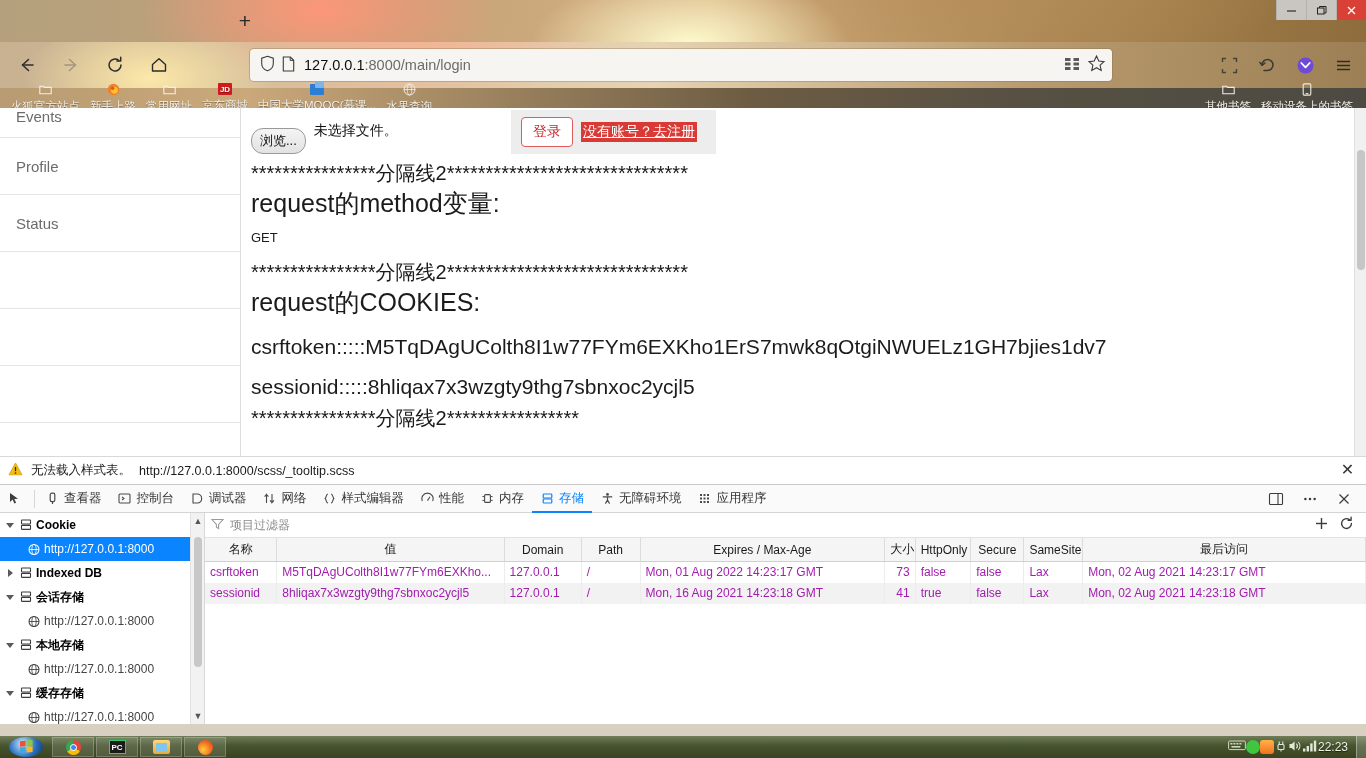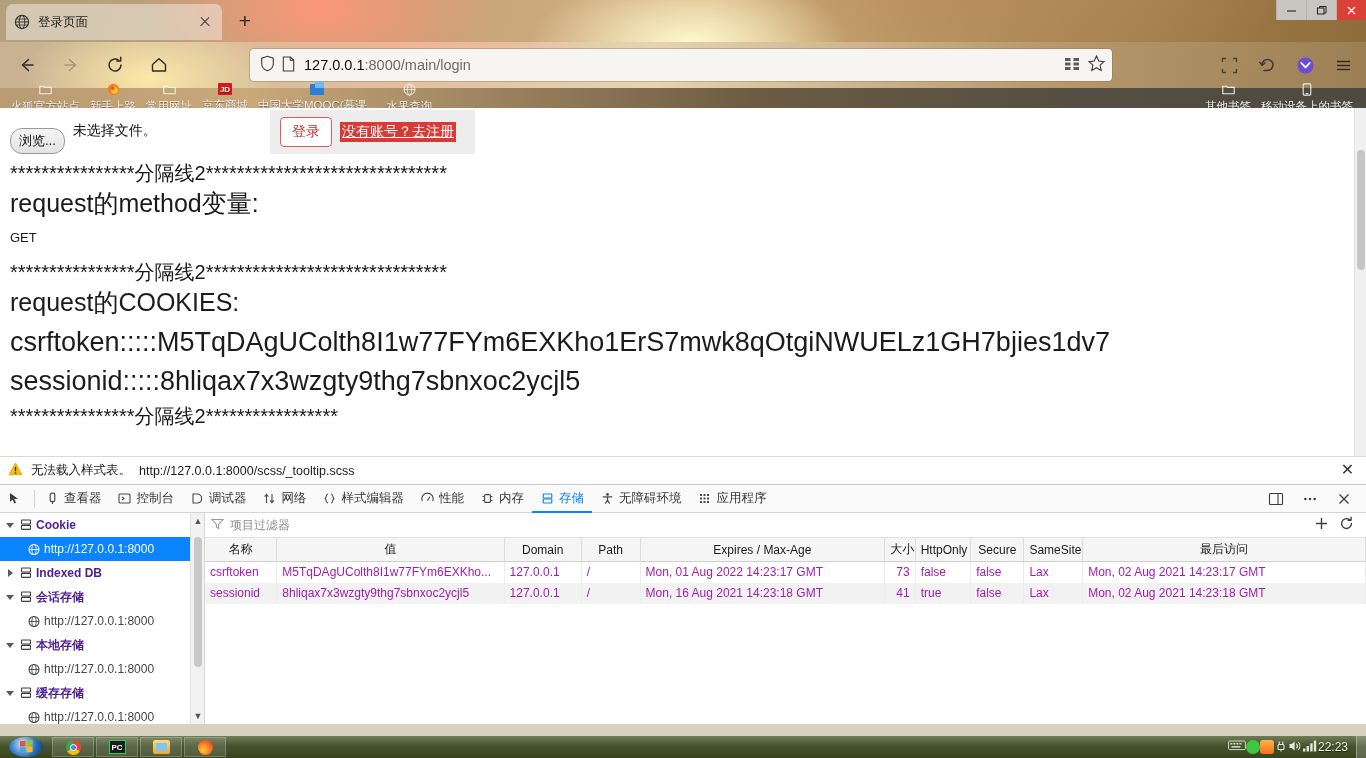--- a/index.html
+++ b/index.html
@@ -135,21 +135,21 @@
   }
   .stars {
     font-size: 20px; color: #1a1a1a; letter-spacing: 0px; white-space: nowrap;
     margin-top: 14px; font-family: "Liberation Sans", sans-serif;
   }
   .h-line {
     font-size: 25px; color: #1b1b1b; white-space: nowrap;
   }
   .sm-line { font-size: 13px; color: #1b1b1b; margin-top: 10px; }
   .cookie-line {
-    font-size: 27px; color: #1b1b1b; margin-top: 8px; white-space: nowrap;
+    font-size: 21px; color: #1b1b1b; margin-top: 16px; white-space: nowrap;
   }
   .clipped { overflow: hidden; }
   .page-scrollbar {
     position: absolute; right: 0; top: 0; width: 12px; height: 100%;
     background: #f0f0f0; border-left: 1px solid #e0e0e0;
   }
   .page-scrollbar .thumb {
     position: absolute; left: 2px; top: 42px; width: 8px; height: 120px;
     background: #c6c6c6; border-radius: 4px;
   }
@@ -184,21 +184,21 @@
   .dt-tab.active { color: #0b84ff; box-shadow: inset 0 -2px 0 #0b84ff; }
   .dt-tab .ti { display: inline-flex; width: 14px; height: 14px; align-items: center; justify-content: center; }
   .dt-toolbar-right { margin-left: auto; display: flex; align-items: center; gap: 2px; padding-right: 6px; }
   .dt-body { flex: 1 1 auto; display: flex; min-height: 0; }
 
   .storage-tree {
     width: 205px; flex: 0 0 205px; border-right: 1px solid #d8d8d8; overflow: hidden;
     position: relative; font-size: 12px;
   }
   .tree-row { display: flex; align-items: center; height: 24px; padding-left: 4px; gap: 4px; white-space: nowrap; }
-  .tree-row.group { font-weight: bold; color: #4c1d95; }
+  .tree-row.group { font-weight: bold; color: #000000; }
   .tree-row.child { padding-left: 28px; color: #444; }
   .tree-row.selected { background: #0a84ff; color: #fff; }
   .tw { width: 12px; height: 12px; display: inline-flex; align-items: center; justify-content: center; }
   .caret-d { width: 0; height: 0; border-left: 4.5px solid transparent; border-right: 4.5px solid transparent; border-top: 5px solid #5a5a5a; }
   .caret-r { width: 0; height: 0; border-top: 4.5px solid transparent; border-bottom: 4.5px solid transparent; border-left: 5px solid #5a5a5a; }
   .tree-scroll {
     position: absolute; right: 0; top: 0; width: 14px; height: 100%; background: #f2f2f2;
     border-left: 1px solid #e2e2e2;
   }
   .tree-scroll .tthumb { position: absolute; left: 3px; top: 24px; width: 8px; height: 130px; background: #c8c8c8; border-radius: 4px; }
@@ -256,33 +256,20 @@
   .folder-ic:after { content:""; position:absolute; left:3px; top:3px; width:11px; height:8px; background:#7ec6ef; border-radius:1px; }
   .wechat-ic { width: 14px; height: 14px; border-radius: 50%; background: #3fc53f; }
   .sg-ic { width: 14px; height: 14px; border-radius: 3px; background: linear-gradient(#ffb347,#f4701f); }
 </style>
 </head>
 <body>
 
 <div class="browser">
 
   <div class="titlebar">
-    <div class="tab">
-      <span class="globe">
-        <svg width="16" height="16" viewBox="0 0 16 16">
-            <circle cx="8" cy="8" r="6.6" fill="none" stroke="#333" stroke-width="1.2"></circle>
-            <ellipse cx="8" cy="8" rx="2.8" ry="6.6" fill="none" stroke="#333" stroke-width="1"></ellipse>
-            <line x1="1.5" y1="8" x2="14.5" y2="8" stroke="#333" stroke-width="1"></line>
-            <line x1="2.4" y1="5" x2="13.6" y2="5" stroke="#333" stroke-width=".8"></line>
-            <line x1="2.4" y1="11" x2="13.6" y2="11" stroke="#333" stroke-width=".8"></line>
-          </svg>
-      </span>
-      <span class="tab-title">登录页面</span>
-      <span class="tab-close"></span>
-    </div>
     <div class="newtab">+</div>
     <div class="wbtns">
       <div class="wbtn">
         <svg width="11" height="11" viewBox="0 0 11 11">
             <line x1="1" y1="6" x2="10" y2="6" stroke="#222" stroke-width="1.1"></line>
           </svg>
       </div>
       <div class="wbtn">
         <svg width="11" height="11" viewBox="0 0 11 11">
             <rect x="1.5" y="3" width="6.5" height="6" fill="none" stroke="#222" stroke-width="1"></rect>
@@ -447,20 +434,34 @@
               <rect x="1.2" y=".9" width="7.6" height="11.2" rx="1.2" fill="none" stroke="#efece6" stroke-width="1.1"></rect>
               <line x1="3.6" y1="10.6" x2="6.4" y2="10.6" stroke="#efece6" stroke-width="1"></line>
             </svg>
         </span>
         <span>移动设备上的书签</span>
       </div>
     </div>
   </div>
 
   <div class="viewport">
+    <div class="page-sidebar">
+      <div class="side-item">
+        <span>Events</span>
+      </div>
+      <div class="side-item">
+        <span>Profile</span>
+      </div>
+      <div class="side-item">
+        <span>Status</span>
+      </div>
+      <div class="side-item"></div>
+      <div class="side-item"></div>
+      <div class="side-item"></div>
+    </div>
 
     <div class="page-main clipped">
       <div class="filerow">
         <button class="browse-btn">浏览...</button>
         <span class="nofile">未选择文件。</span>
       </div>
 
       <div class="loginbox">
         <button class="login-btn">登录</button>
         <a class="reg-link">没有账号？去注册</a>

